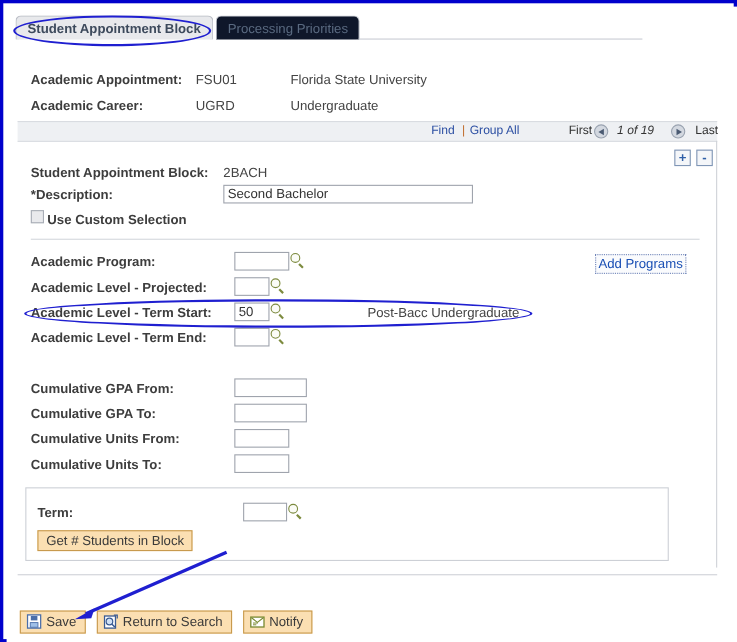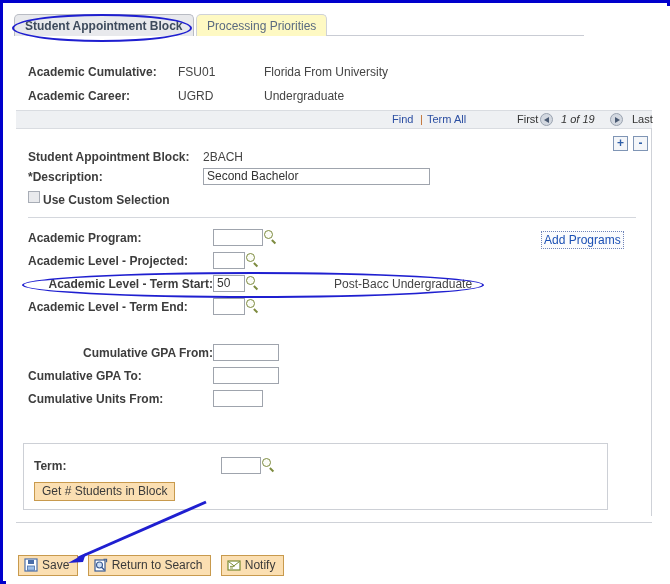--- a/index.html
+++ b/index.html
@@ -54,21 +54,21 @@
   }
   .tab.active {
     left: 0px;
     background: #e8e9ec;
     color: #3d4a5c;
     font-weight: bold;
     border-color: #b9bcc4;
   }
   .tab.inactive {
     left: 182px;
-    background: #fef9c3;
+    background: #0f172a;
     color: #5a6a80;
     font-weight: normal;
     border-color: #cfd2d8;
   }
   #tab-underline {
     position: absolute;
     left: 320px; top: 29px;
     width: 258px; height: 1px;
     background: #c9ccd4;
   }
@@ -319,30 +319,30 @@
     <div class="tab active">
       <span>Student Appointment Block</span>
     </div>
     <div class="tab inactive">
       <span>Processing Priorities</span>
     </div>
   </div>
   <div id="tab-underline"></div>
 
   <div class="hdr-row" style="top:59px;">
-    <span class="hdr-label">Academic Cumulative:</span><span class="hdr-code">FSU01</span><span class="hdr-desc">Florida From University</span>
+    <span class="hdr-label">Academic Appointment:</span><span class="hdr-code">FSU01</span><span class="hdr-desc">Florida State University</span>
   </div>
   <div class="hdr-row" style="top:83px;">
     <span class="hdr-label">Academic Career:</span><span class="hdr-code">UGRD</span><span class="hdr-desc">Undergraduate</span>
   </div>
 
   <div id="navbar">
     <span class="navlink" id="nav-find">Find</span>
     <span id="nav-pipe">|</span>
-    <span class="navlink" id="nav-viewall">Term All</span>
+    <span class="navlink" id="nav-viewall">Group All</span>
     <span id="nav-first">First</span>
     <span id="nav-prev"><span class="arrowbtn left"></span></span>
     <span id="nav-count">1 of 19</span>
     <span id="nav-next"><span class="arrowbtn right"></span></span>
     <span id="nav-last">Last</span>
   </div>
 
   <div class="pmbtn" id="btn-plus">+</div>
   <div class="pmbtn" id="btn-minus">-</div>
 
@@ -364,40 +364,43 @@
 
     <div class="frow" style="top:100px;">
       <span class="flabel" style="width:185px;">Academic Program:</span><span class="tbox" style="width:50px;"></span><span class="mag"></span>
     </div>
 
     <div class="frow" style="top:123px;">
       <span class="flabel" style="width:185px;">Academic Level - Projected:</span><span class="tbox" style="width:32px;"></span><span class="mag"></span>
     </div>
 
     <div class="frow" style="top:146px;">
-      <span class="flabel" style="width:185px;text-align:right;">Academic Level - Term Start:</span><span class="tbox" style="width:32px;">50</span><span class="mag"></span><span class="fvalue" style="margin-left:74px;">Post-Bacc Undergraduate</span>
+      <span class="flabel" style="width:185px;">Academic Level - Term Start:</span><span class="tbox" style="width:32px;">50</span><span class="mag"></span><span class="fvalue" style="margin-left:74px;">Post-Bacc Undergraduate</span>
     </div>
 
     <div class="frow" style="top:169px;">
       <span class="flabel" style="width:185px;">Academic Level - Term End:</span><span class="tbox" style="width:32px;"></span><span class="mag"></span>
     </div>
 
 
-    <div class="frow" style="top:215px;text-align:right;">
+    <div class="frow" style="top:215px;">
       <span class="flabel" style="width:185px;">Cumulative GPA From:</span><span class="tbox" style="width:66px;"></span>
     </div>
 
     <div class="frow" style="top:261px;">
       <span class="flabel" style="width:185px;">Cumulative Units From:</span><span class="tbox" style="width:50px;"></span>
     </div>
 
     <div class="frow" style="top:238px;">
       <span class="flabel" style="width:185px;">Cumulative GPA To:</span><span class="tbox" style="width:66px;"></span>
     </div>
 
+    <div class="frow" style="top:284px;">
+      <span class="flabel" style="width:185px;">Cumulative Units To:</span><span class="tbox" style="width:50px;"></span>
+    </div>
 
   </div>
 
   <a id="add-programs" href="#">Add Programs</a>
 
   <div id="term-group">
     <div class="frow" style="left:10px; top:12px;">
       <span class="flabel" style="width:187px;">Term:</span><span class="tbox" style="width:40px;"></span><span class="mag"></span>
     </div>
     <div id="btn-getstudents">Get # Students in Block</div>

